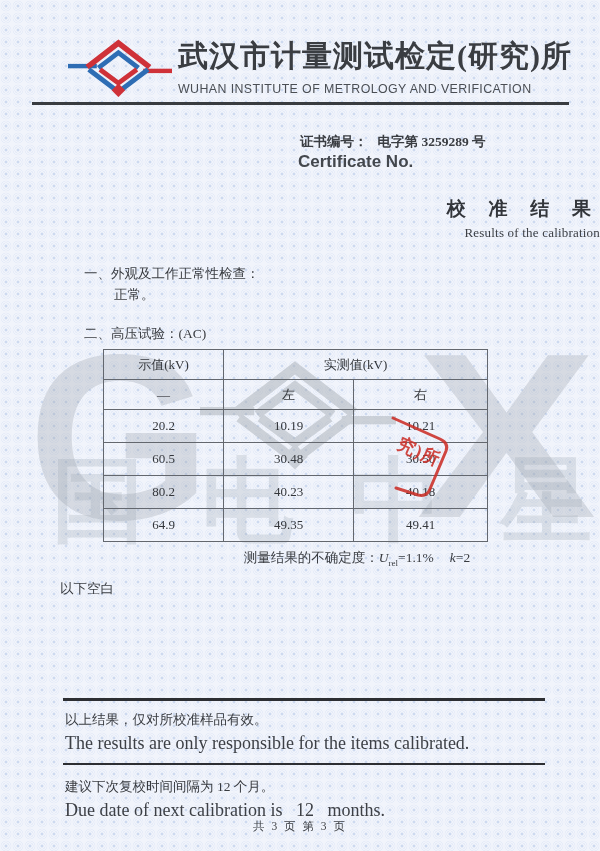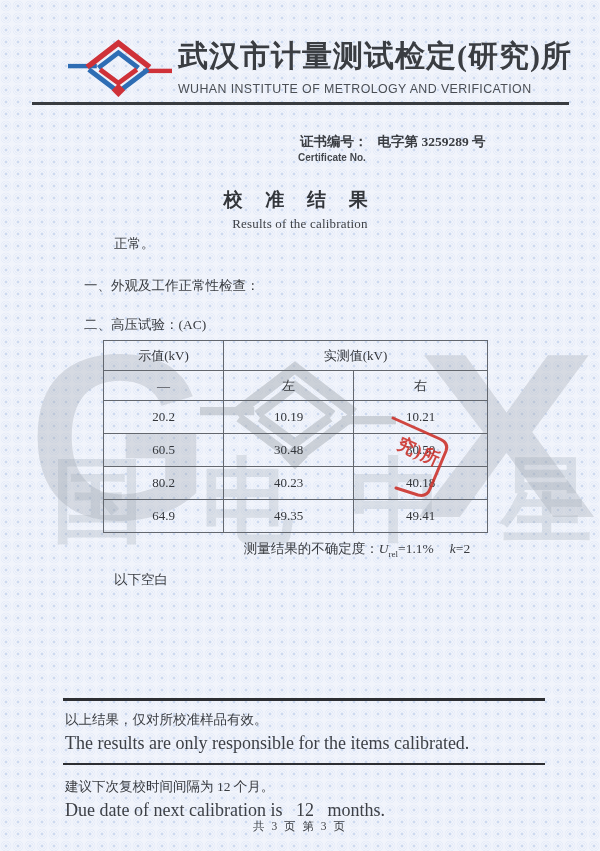--- a/index.html
+++ b/index.html
@@ -28,45 +28,45 @@
   .header-text{margin-left:6px;}
   .h-cn{font-size:30px;font-weight:bold;color:#3a3d42;letter-spacing:1px;white-space:nowrap;}
   .h-en{font-family:"Liberation Sans","DejaVu Sans",sans-serif;font-size:12.4px;
     color:#4a4e54;letter-spacing:.4px;margin-top:5px;white-space:nowrap;}
   .header-rule{position:relative;z-index:2;height:3px;background:#393c40;
     margin:5px 31px 0 32px;}
   
   .cert{position:relative;z-index:2;margin:28px 0 0 300px;font-weight:bold;}
   .cert-cn{font-size:13.5px;color:#3a3d42;}
   .cert-cn .num{margin-left:10px;}
-  .cert-en{font-family:"Liberation Sans","DejaVu Sans",sans-serif;font-size:10px;
+  .cert-en{font-family:"Liberation Sans","DejaVu Sans",sans-serif;font-size:17px;
     color:#43474d;margin-top:1px;margin-left:-2px;}
   
-  .rtitle{position:relative;z-index:2;text-align:center;margin-top:24px;}
+  .rtitle{position:relative;z-index:2;text-align:right;margin-top:24px;}
   .rt-cn{font-size:19px;font-weight:bold;letter-spacing:9px;color:#33363b;}
   .rt-en{font-size:13px;color:#3d4046;margin-top:3px;letter-spacing:.2px;}
   
   .item{position:relative;z-index:2;font-size:13.5px;color:#383b40;}
   .item-1{margin:24px 0 0 84px;}
   .item-1v{margin:3px 0 0 114px;}
   .item-2{margin:21px 0 0 84px;}
   
   table.cal{position:relative;z-index:2;border-collapse:collapse;margin:6px 0 0 103px;
     table-layout:fixed;width:384px;}
   table.cal td,table.cal th{border:1px solid #63676e;font-weight:normal;
     text-align:center;font-size:13px;color:#33363b;padding:0;}
   table.cal .hrow td{height:29px;margin-top:41px;}
   table.cal .drow td{height:32px;}
   col.c1{width:120px;}col.c2{width:130px;}col.c3{width:134px;}
   
   .uncert{position:relative;z-index:2;margin:7px 0 12px 114px;font-size:13.5px;color:#383b40;text-align:center;}
   .uncert i{font-family:"Liberation Serif",serif;}
   .uncert sub{font-size:9px;}
   .uncert .gap{display:inline-block;width:16px;}
-  .blank{position:relative;z-index:2;margin:5px 0 0 114px;font-size:13.5px;color:#383b40;}
+  .blank{position:relative;z-index:2;margin:5px 0 0 60px;font-size:13.5px;color:#383b40;}
   
   .stamp{position:absolute;left:383px;top:398px;z-index:3;opacity:.88;}
   
   .footer{position:absolute;left:63px;right:55px;top:698px;z-index:2;}
   .f-rule{height:2.5px;background:#2d2f33;}
   .f-cn{font-size:13.5px;color:#383b40;margin:10px 0 0 2px;}
   .f-en{font-size:18px;color:#3d4046;margin:4px 0 9px 2px;white-space:pre-wrap;}
   .f-block2{margin-top:13px;}
   .pageinfo{position:absolute;top:819px;width:100%;text-align:center;z-index:2;
     font-size:11.5px;letter-spacing:2px;color:#3d4046;white-space:pre-wrap;}
@@ -120,22 +120,22 @@
       <span>证书编号：</span><span class="num">电字第 3259289 号</span>
     </div>
     <div class="cert-en">Certificate No.</div>
   </div>
 
   <div class="rtitle">
     <div class="rt-cn">校 准 结 果</div>
     <div class="rt-en">Results of the calibration</div>
   </div>
 
+  <div class="item item-1">一、外观及工作正常性检查：</div>
   <div class="item item-1v">正常。</div>
-  <div class="item item-1">一、外观及工作正常性检查：</div>
   <div class="item item-2">二、高压试验：(AC)</div>
 
   <table class="cal">
     <colgroup>
         <col class="c1">
         <col class="c2">
         <col class="c3">
       </colgroup>
     <tbody>
       <tr class="hrow">

